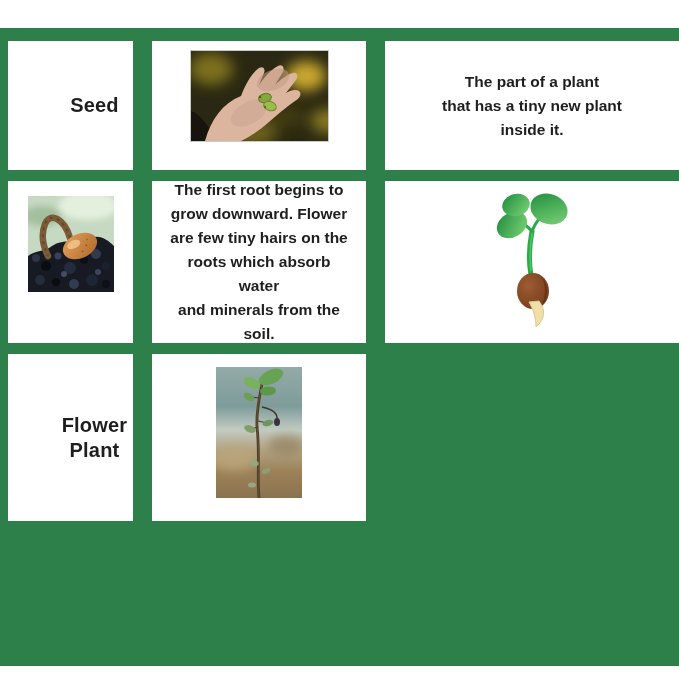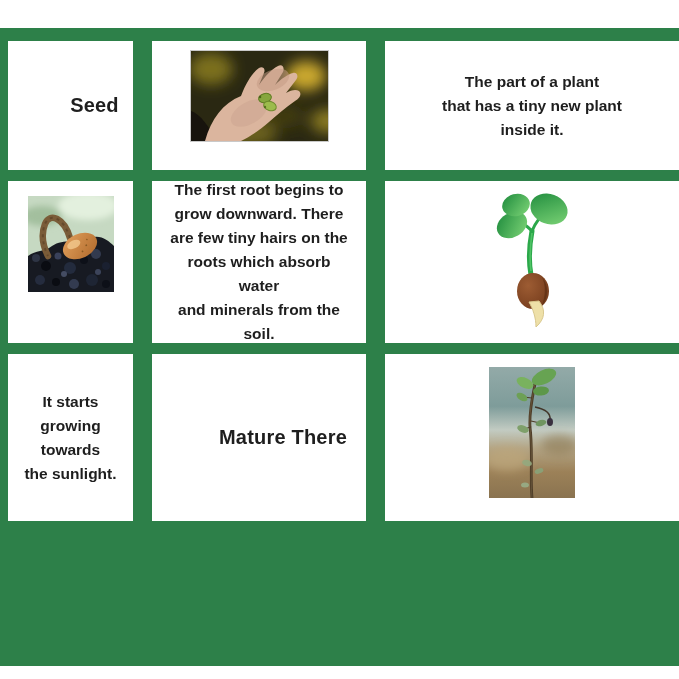--- a/index.html
+++ b/index.html
@@ -122,21 +122,21 @@
           <ellipse cx="52" cy="50" rx="18" ry="12" fill="url(#seedg)"></ellipse>
           <ellipse cx="47" cy="46" rx="7" ry="4" fill="#f2c98e" opacity="0.8"></ellipse>
           <circle cx="58" cy="52" r="0.9" fill="#8a5a22"></circle>
             <circle cx="52" cy="56" r="0.9" fill="#8a5a22"></circle>
           <circle cx="61" cy="47" r="0.8" fill="#8a5a22"></circle>
         </g>
       </svg>
     </div>
     <div class="cell c-text r2">
       <span>The first root begins to
-grow downward. There
+grow downward. Flower
 are few tiny hairs on the
 roots which absorb water
 and minerals from the
 soil.</span>
     </div>
 
     <div class="cell c-img r3">
       <svg class="photo" width="92" height="142" viewBox="0 0 92 142" aria-label="seedling-sprout-illustration">
         <defs>
           <linearGradient id="leafg" x1="0" y1="0" x2="1" y2="1">
@@ -153,27 +153,23 @@
         <ellipse cx="26" cy="38" rx="16" ry="12" fill="url(#leafg)" transform="rotate(-30 26 38)"></ellipse>
         <ellipse cx="30" cy="18" rx="14" ry="11" fill="url(#leafg)" transform="rotate(-15 30 18)"></ellipse>
         <ellipse cx="63" cy="22" rx="19" ry="15" fill="url(#leafg)" transform="rotate(20 63 22)"></ellipse>
         <path d="M46,44 C43,60 42,72 45,88" fill="none" stroke="#2ba84a" stroke-width="5" stroke-linecap="round"></path>
         <path d="M46,46 C44,60 43,70 45,84" fill="none" stroke="#59c96b" stroke-width="1.6" opacity="0.8"></path>
         <ellipse cx="47" cy="104" rx="16" ry="18" fill="url(#seedr)"></ellipse>
         <path d="M56,90 C63,98 63,112 55,120 C60,110 60,98 56,90 Z" fill="#5c2d12" opacity="0.7"></path>
         <path d="M53,114 C60,123 59,132 50,140 C50,131 47,122 43,115 Z" fill="#eee0a8" stroke="#d9c88e" stroke-width="1"></path>
       </svg>
     </div>
-    <div class="cell c-text r3">
-      <span>It starts growing towards
-the sunlight.</span>
-    </div>
 
     <div class="cell c-label r4">
-      <span class="lbl">Mature There</span>
+      <span class="lbl">Flower Plant</span>
     </div>
     <div class="cell c-img r4">
       <svg class="photo" width="86" height="131" viewBox="0 0 86 131" aria-label="mature-plant-sapling-photo">
         <defs>
           <linearGradient id="bgm" x1="0" y1="0" x2="0" y2="1">
             <stop offset="0" stop-color="#93aaa8"></stop>
               <stop offset="0.3" stop-color="#7e9c9a"></stop>
             <stop offset="0.48" stop-color="#c2cbc2"></stop>
               <stop offset="0.62" stop-color="#b3a586"></stop>
             <stop offset="0.8" stop-color="#9c8158"></stop>

